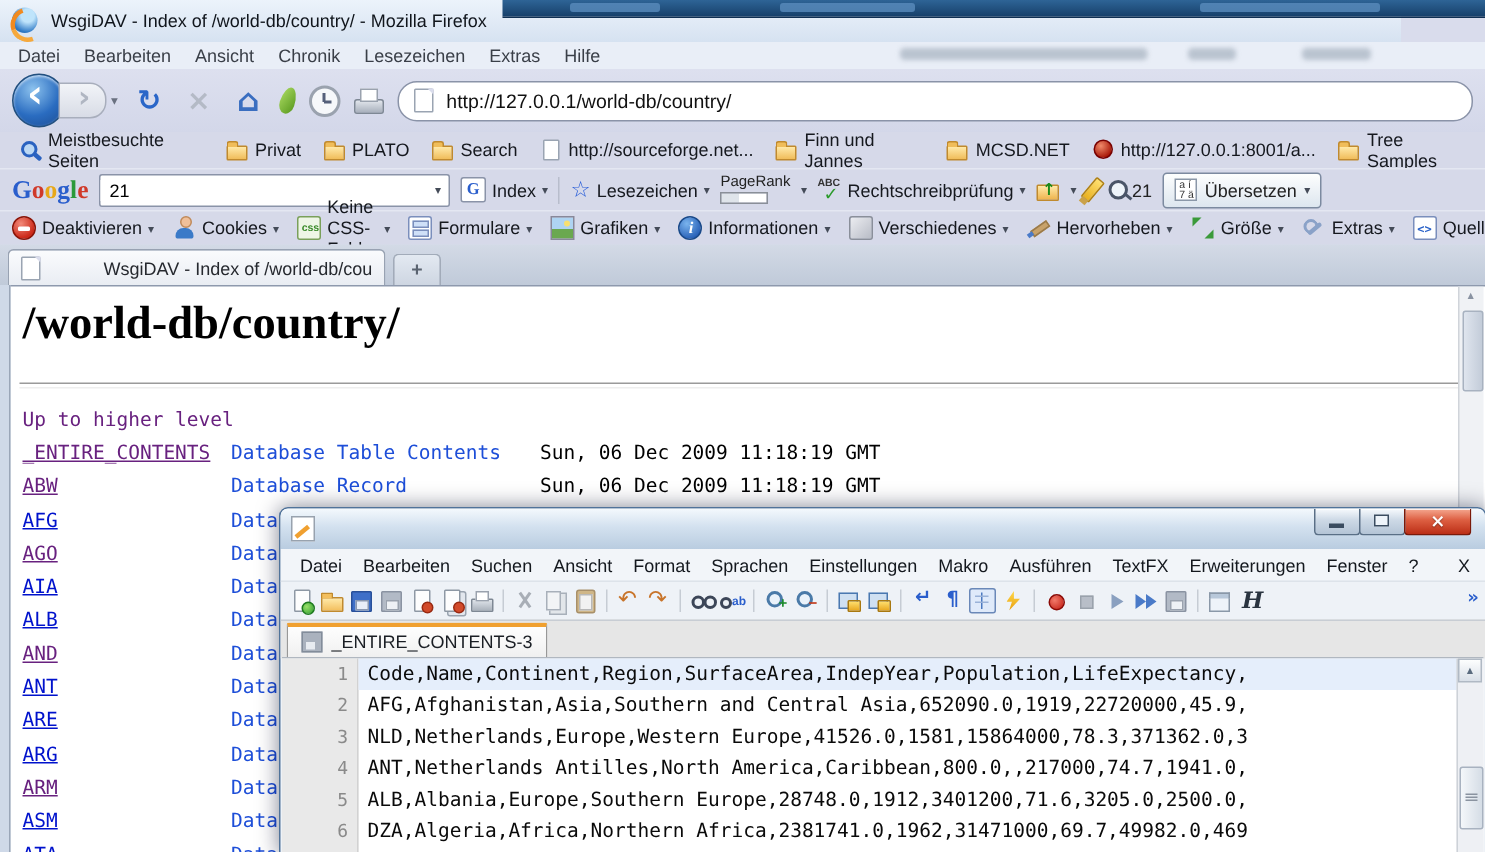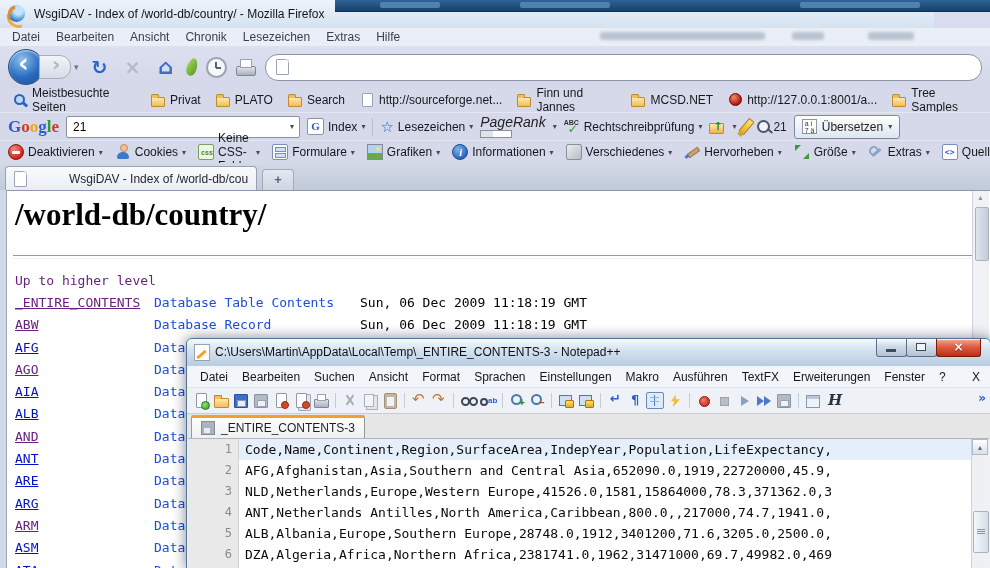--- a/index.html
+++ b/index.html
@@ -59,21 +59,21 @@
   .g-logo{font:bold 17px "Liberation Serif",serif;letter-spacing:0;flex:none;}
   .g-search{width:232px;height:20px;background:#fff;border:1px solid #8a93a8;border-radius:2px;display:flex;align-items:center;flex:none;}
   .g-search input{border:none;outline:none;flex:1;padding:0 6px;font:12px "Liberation Sans",sans-serif;}
   .g-search .car{margin-right:5px;}
   .car{color:#444b58;font-size:8px;}
   .g-btn{display:flex;align-items:center;gap:4px;flex:none;color:#15181e;}
   .g-gicon{width:15px;height:15px;background:#fff;border:1px solid #8a93a8;border-radius:2px;font:bold 11px/14px "Liberation Serif",serif;color:#2a5ecc;text-align:center;flex:none;}
   .g-star{color:#2b5fd9;font-size:15px;line-height:15px;flex:none;}
   .g-sep{width:1px;height:18px;background:#b8bdcc;flex:none;}
   .g-pr{display:flex;flex-direction:column;align-items:flex-start;line-height:1;flex:none;gap:1px;}
-  .g-pr-label{font-size:14px;color:#222;font-style:italic;}
+  .g-pr-label{font-size:10px;color:#222;}
   .g-pr-bar{width:30px;height:6px;border:1px solid #8a8f98;background:linear-gradient(90deg,#dfe4ea 40%,#fff 40%);}
   .g-abc{position:relative;width:16px;height:16px;flex:none;}
   .g-abc-top{position:absolute;left:0;top:0;font:bold 7px "Liberation Sans",sans-serif;color:#333;}
   .g-abc-chk{position:absolute;left:4px;top:3px;font:bold 12px "DejaVu Sans",sans-serif;color:#2a9a2a;}
   .g-folder{position:relative;width:16px;height:14px;flex:none;}
   .g-folder::before{content:"";position:absolute;left:0;top:3px;width:13px;height:9px;background:linear-gradient(#ffe9a8,#eeb44e);border:1px solid #c08a2e;border-radius:1px;}
   .g-folder::after{content:"↑";position:absolute;left:4px;top:0;font:bold 11px "DejaVu Sans",sans-serif;color:#1a8a1a;}
   .g-pen{width:5px;height:15px;flex:none;background:linear-gradient(#ffe070,#e8b020);border:1px solid #b08010;border-radius:1px;transform:rotate(40deg);position:relative;}
   .g-pen::after{content:"";position:absolute;left:0;bottom:-4px;width:5px;height:4px;background:#caa24a;}
   .g-zoom{display:flex;align-items:center;gap:3px;flex:none;}
@@ -267,20 +267,21 @@
       <div class="nav-fwd"></div>
       <span class="nav-caret">▾</span>
       <span class="nav-glyph nav-refresh">↻</span>
       <span class="nav-glyph nav-stop">×</span>
       <span class="nav-glyph nav-home">⌂</span>
       <span class="nav-leaf"></span>
       <span class="nav-clock"></span>
       <span class="nav-printer"></span>
       <div class="url-box">
         <span class="page-ico"></span>
+        <input class="url-input" value="http://127.0.0.1/world-db/country/" style="">
       </div>
     </div>
 
     <div class="abs fx-bookmarks">
 
         <a class="bm-item">
           <span class="bm bm-recent"></span>
           <span class="bm-label">Meistbesuchte Seiten</span>
         </a>
 
@@ -538,21 +539,20 @@
           <div class="fx-thumb"></div>
         </div>
       </div>
     </div>
     <div class="abs fx-edge"></div>
   </div>
 
   <div class="abs np">
     <div class="np-titlebar">
       <span class="np-ticon"></span>
-      <span class="np-title-text">C:\Users\Martin\AppData\Local\Temp\_ENTIRE_CONTENTS-3 - Notepad++</span>
       <div class="np-wbtns">
         <div class="np-wbtn np-btn-min"></div>
         <div class="np-wbtn np-btn-restore"></div>
         <div class="np-wbtn np-btn-close">×</div>
       </div>
     </div>
 
     <div class="np-menubar">
 
         <span class="np-menu-item">Datei</span>

